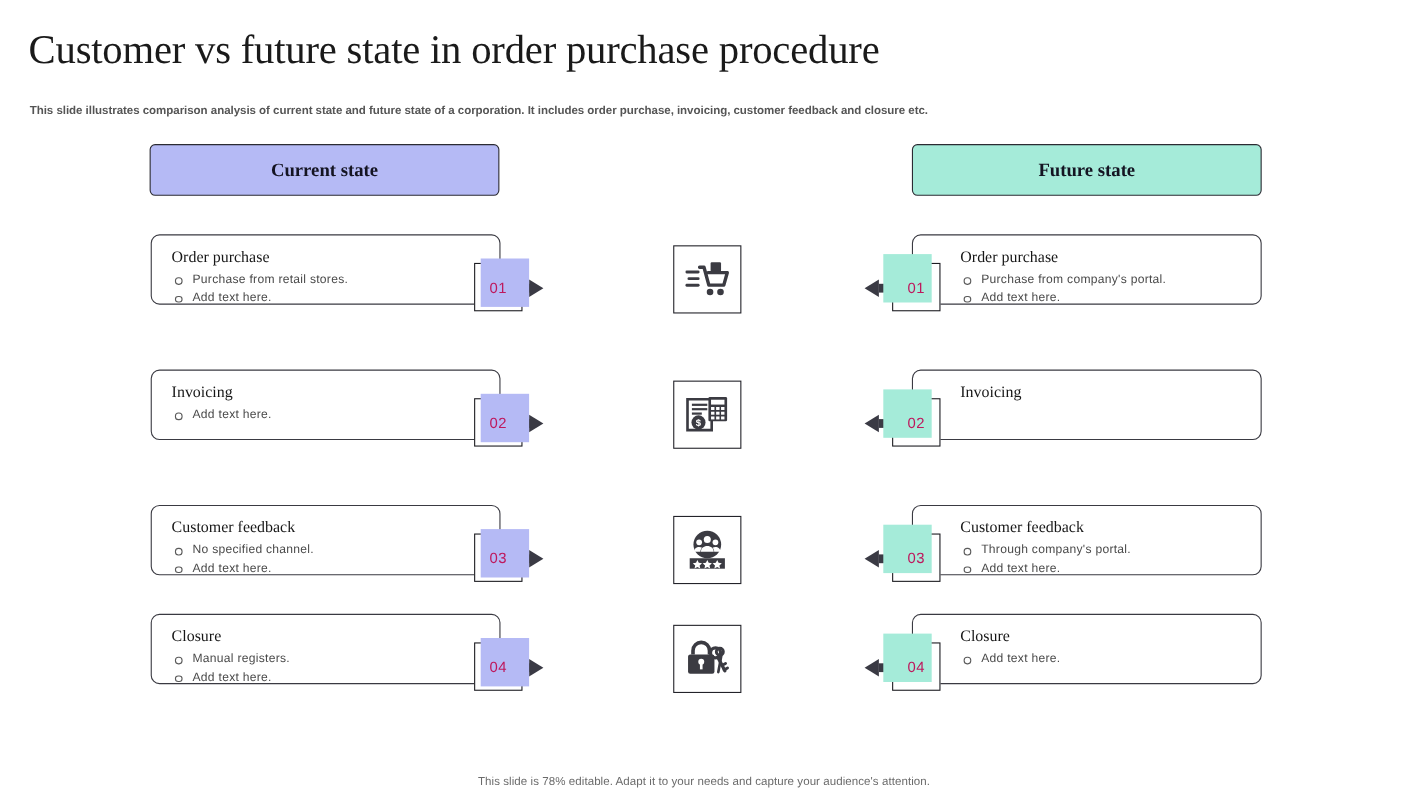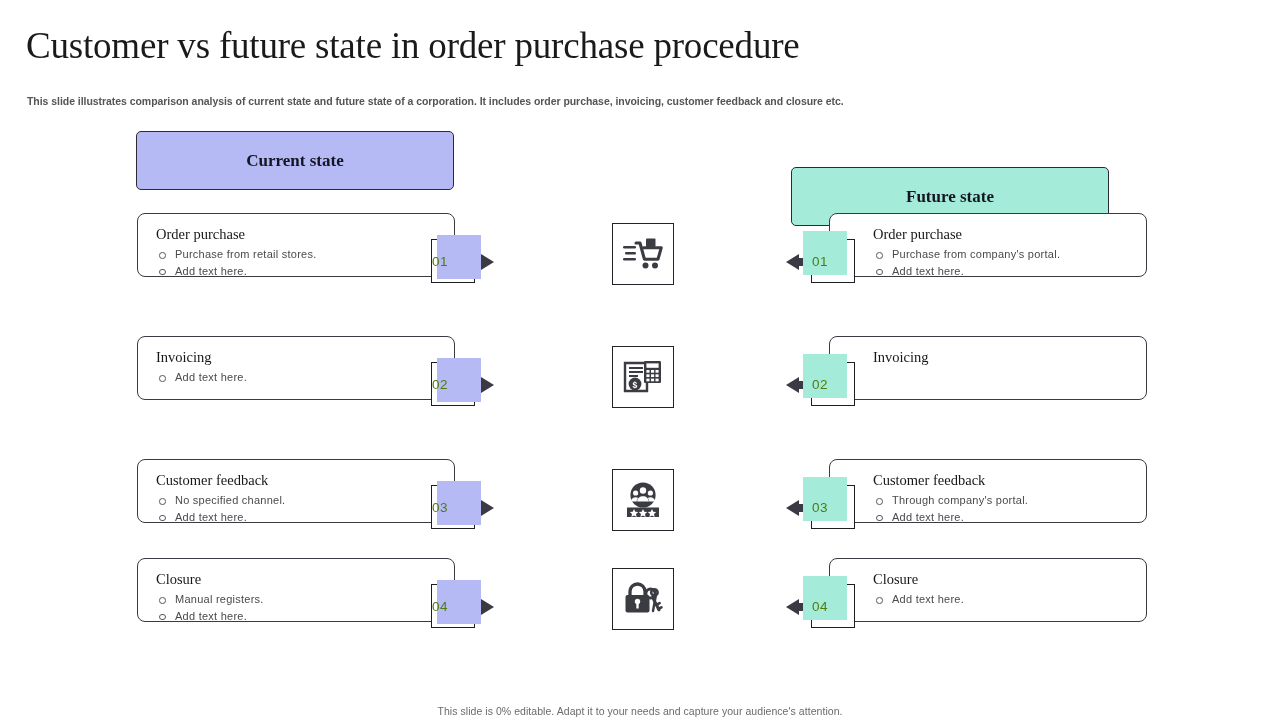--- a/index.html
+++ b/index.html
@@ -42,33 +42,33 @@
     color: #555555;
     white-space: nowrap;
     letter-spacing: -0.05px;
   }
 
   
   .col-header {
     position: absolute;
     top: 131px;
     width: 318px;
-    height: 59px;
+    height: 47px;
     border: 1px solid #2b2b33;
     border-radius: 5px;
     display: flex;
     align-items: center;
     justify-content: center;
     font-family: "Liberation Serif", serif;
     font-weight: bold;
     font-size: 17px;
     color: #141422;
   }
   .col-header.left  { left: 136px; }
-  .col-header.right { left: 791px; margin-top: 36px; }
+  .col-header.right { left: 829px; }
 
   
   .row {
     position: absolute;
     left: 0;
     width: 1280px;
     height: 86px;
   }
   .row-1 { top: 213px; }
   .row-2 { top: 336px; }
@@ -132,23 +132,24 @@
   
   .badge {
     position: absolute;
     top: 26px;
     width: 44px;
     height: 44px;
     border: 1.4px solid #1d1d22;
     background: #ffffff;
     display: flex;
     align-items: center;
+    justify-content: center;
     font-family: "Liberation Sans", sans-serif;
     font-size: 13.5px;
-    color: #4d7c0f;
+    color: #be185d;
     letter-spacing: 0.4px;
     z-index: 4;
   }
   .badge::before {
     content: "";
     position: absolute;
     width: 44px;
     height: 44px;
     z-index: -1;
   }
@@ -436,15 +437,15 @@
     <div class="card right">
       <div class="card-inner">
         <div class="card-title">Closure</div>
         <ul class="bullets">
           <li class="bullet">Add text here.</li>
         </ul>
       </div>
     </div>
   </div>
 
-  <div class="footer">This slide is 0% editable. Adapt it to your needs and capture your audience's attention.</div>
+  <div class="footer">This slide is 78% editable. Adapt it to your needs and capture your audience's attention.</div>
 
 </div>
 
 </body></html>

